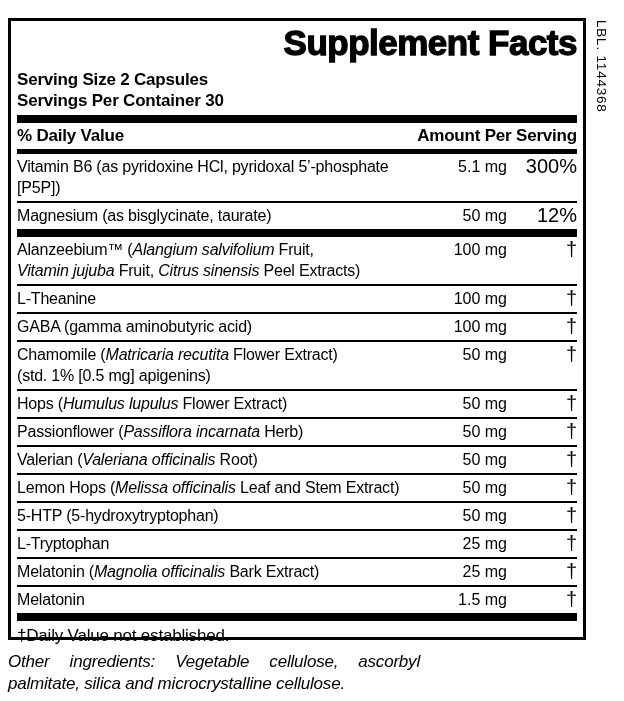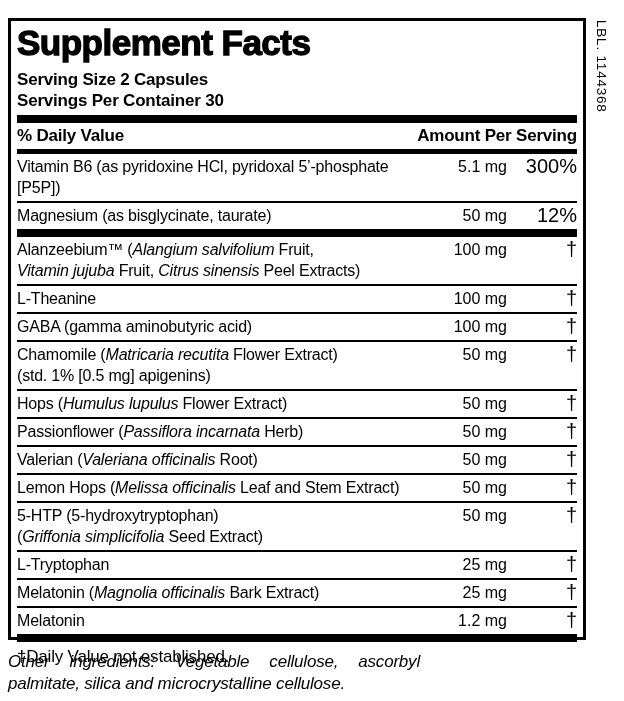--- a/index.html
+++ b/index.html
@@ -17,21 +17,21 @@
     position: absolute;
     left: 8px; top: 18px;
     width: 578px; height: 622px;
     box-sizing: border-box;
     border: 3px solid #000;
     padding: 2px 6px 0 6px;
     background: #fff;
   }
 
   .panel-title {
-    text-align: left;
+    text-align: right;
     font-size: 35px;
     font-weight: bold;
     letter-spacing: -0.5px;
     -webkit-text-stroke: 1.3px #000;
     line-height: 38px;
     margin-top: 1px;
   }
 
   .serving-line {
     font-weight: bold;
@@ -205,21 +205,20 @@
       <div class="row">
         <div class="cell-name">
           <div class="name-line"><span>Lemon Hops (</span><span class="it">Melissa officinalis</span><span> Leaf and Stem Extract)</span></div>
         </div>
         <div class="cell-amount">50 mg</div>
         <div class="cell-dv">†</div>
       </div>
       <div class="row">
         <div class="cell-name">
           <div class="name-line"><span>5-HTP (5-hydroxytryptophan)</span></div>
-          <div class="name-line"><span>(</span><span class="it">Griffonia simplicifolia</span><span> Seed Extract)</span></div>
         </div>
         <div class="cell-amount">50 mg</div>
         <div class="cell-dv">†</div>
       </div>
       <div class="row">
         <div class="cell-name">
           <div class="name-line"><span>L-Tryptophan</span></div>
         </div>
         <div class="cell-amount">25 mg</div>
         <div class="cell-dv">†</div>
@@ -228,21 +227,21 @@
         <div class="cell-name">
           <div class="name-line"><span>Melatonin (</span><span class="it">Magnolia officinalis</span><span> Bark Extract)</span></div>
         </div>
         <div class="cell-amount">25 mg</div>
         <div class="cell-dv">†</div>
       </div>
       <div class="row">
         <div class="cell-name">
           <div class="name-line"><span>Melatonin</span></div>
         </div>
-        <div class="cell-amount">1.2 mg</div>
+        <div class="cell-amount">1.5 mg</div>
         <div class="cell-dv">†</div>
       </div>
     </div>
 
   <div class="bar-thick" style="margin-top:0"></div>
 
   <div class="footnote">†Daily Value not established.</div>
 </div>
 
 <div class="other-ingredients">

